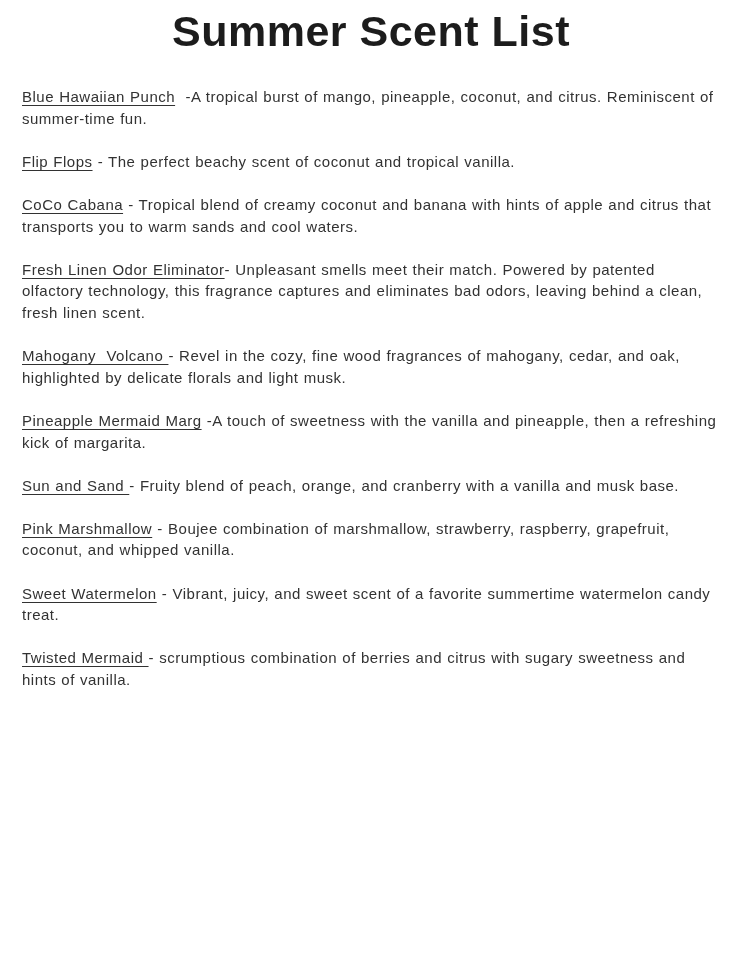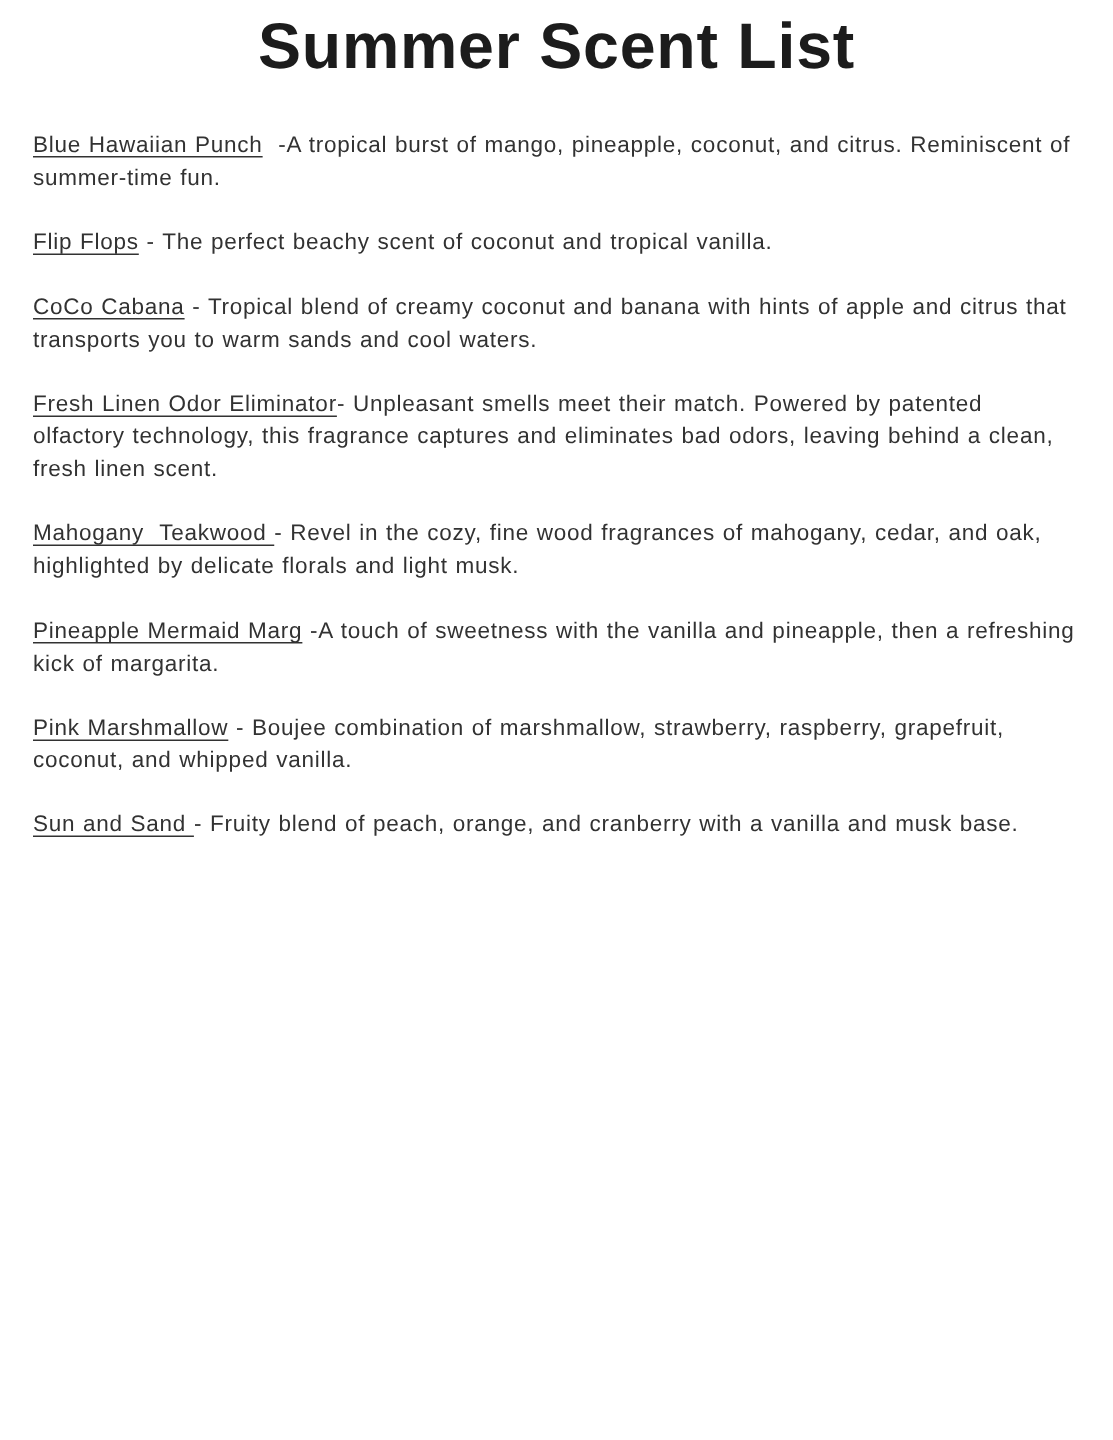--- a/index.html
+++ b/index.html
@@ -49,24 +49,26 @@
   <main>
     <p class="scent"><span class="scent-name">Blue Hawaiian Punch</span><span class="scent-desc">  -A tropical burst of mango, pineapple, coconut, and citrus. Reminiscent of summer-time fun.</span></p>
 
 
     <p class="scent"><span class="scent-name">Flip Flops</span><span class="scent-desc"> - The perfect beachy scent of coconut and tropical vanilla.</span></p>
 
     <p class="scent"><span class="scent-name">CoCo Cabana</span><span class="scent-desc"> - Tropical blend of creamy coconut and banana with hints of apple and citrus that transports you to warm sands and cool waters.</span></p>
 
     <p class="scent"><span class="scent-name">Fresh Linen Odor Eliminator</span><span class="scent-desc">- Unpleasant smells meet their match. Powered by patented olfactory technology, this fragrance captures and eliminates bad odors, leaving behind a clean, fresh linen scent.</span></p>
 
-    <p class="scent"><span class="scent-name">Mahogany  Teakwood </span><span class="scent-desc">- Revel in the cozy, fine wood fragrances of mahogany, cedar, and oak, highlighted by delicate florals and light musk.</span></p>
+    <p class="scent"><span class="scent-name">Mahogany  Volcano </span><span class="scent-desc">- Revel in the cozy, fine wood fragrances of mahogany, cedar, and oak, highlighted by delicate florals and light musk.</span></p>
 
     <p class="scent"><span class="scent-name">Pineapple Mermaid Marg</span><span class="scent-desc"> -A touch of sweetness with the vanilla and pineapple, then a refreshing kick of margarita.</span></p>
 
+    <p class="scent"><span class="scent-name">Sun and Sand </span><span class="scent-desc">- Fruity blend of peach, orange, and cranberry with a vanilla and musk base.</span></p>
+
     <p class="scent"><span class="scent-name">Pink Marshmallow</span><span class="scent-desc"> - Boujee combination of marshmallow, strawberry, raspberry, grapefruit, coconut, and whipped vanilla.</span></p>
 
-    <p class="scent"><span class="scent-name">Sun and Sand </span><span class="scent-desc">- Fruity blend of peach, orange, and cranberry with a vanilla and musk base.</span></p>
+    <p class="scent"><span class="scent-name">Sweet Watermelon</span><span class="scent-desc"> - Vibrant, juicy, and sweet scent of a favorite summertime watermelon candy treat.</span></p>
 
-
+    <p class="scent"><span class="scent-name">Twisted Mermaid </span><span class="scent-desc">- scrumptious combination of berries and citrus with sugary sweetness and hints of vanilla.</span></p>
 
   </main>
 </div>
 
 </body></html>

